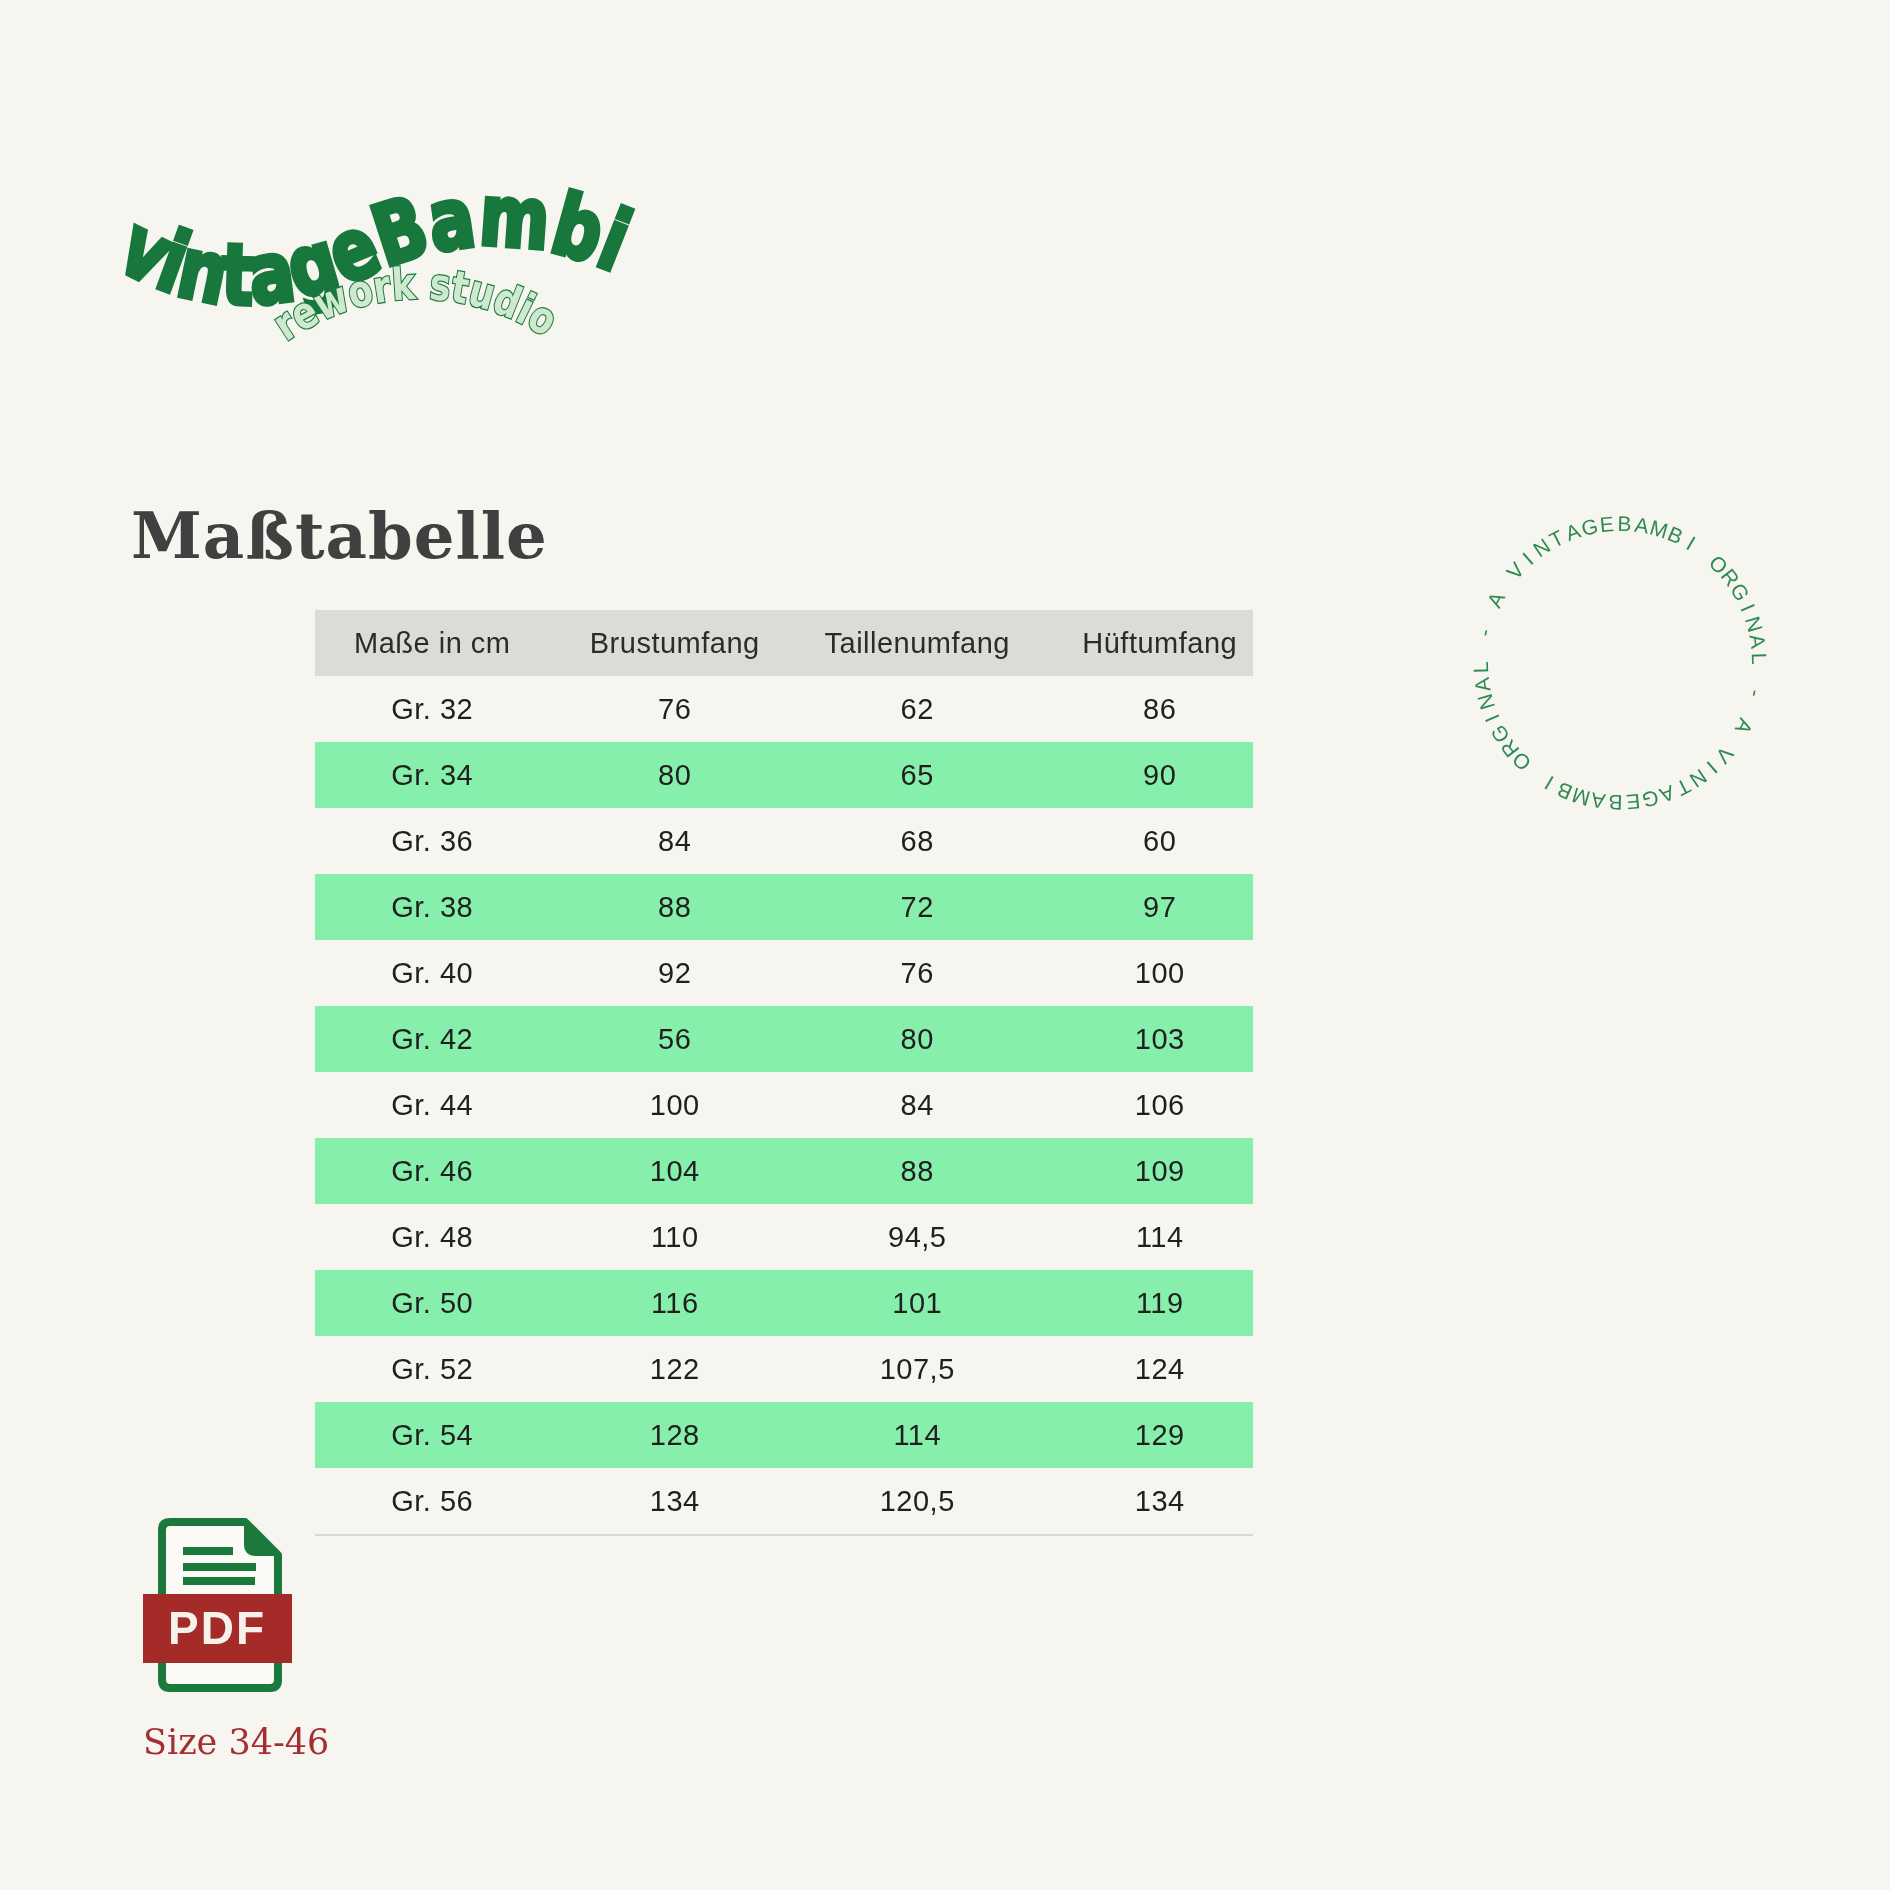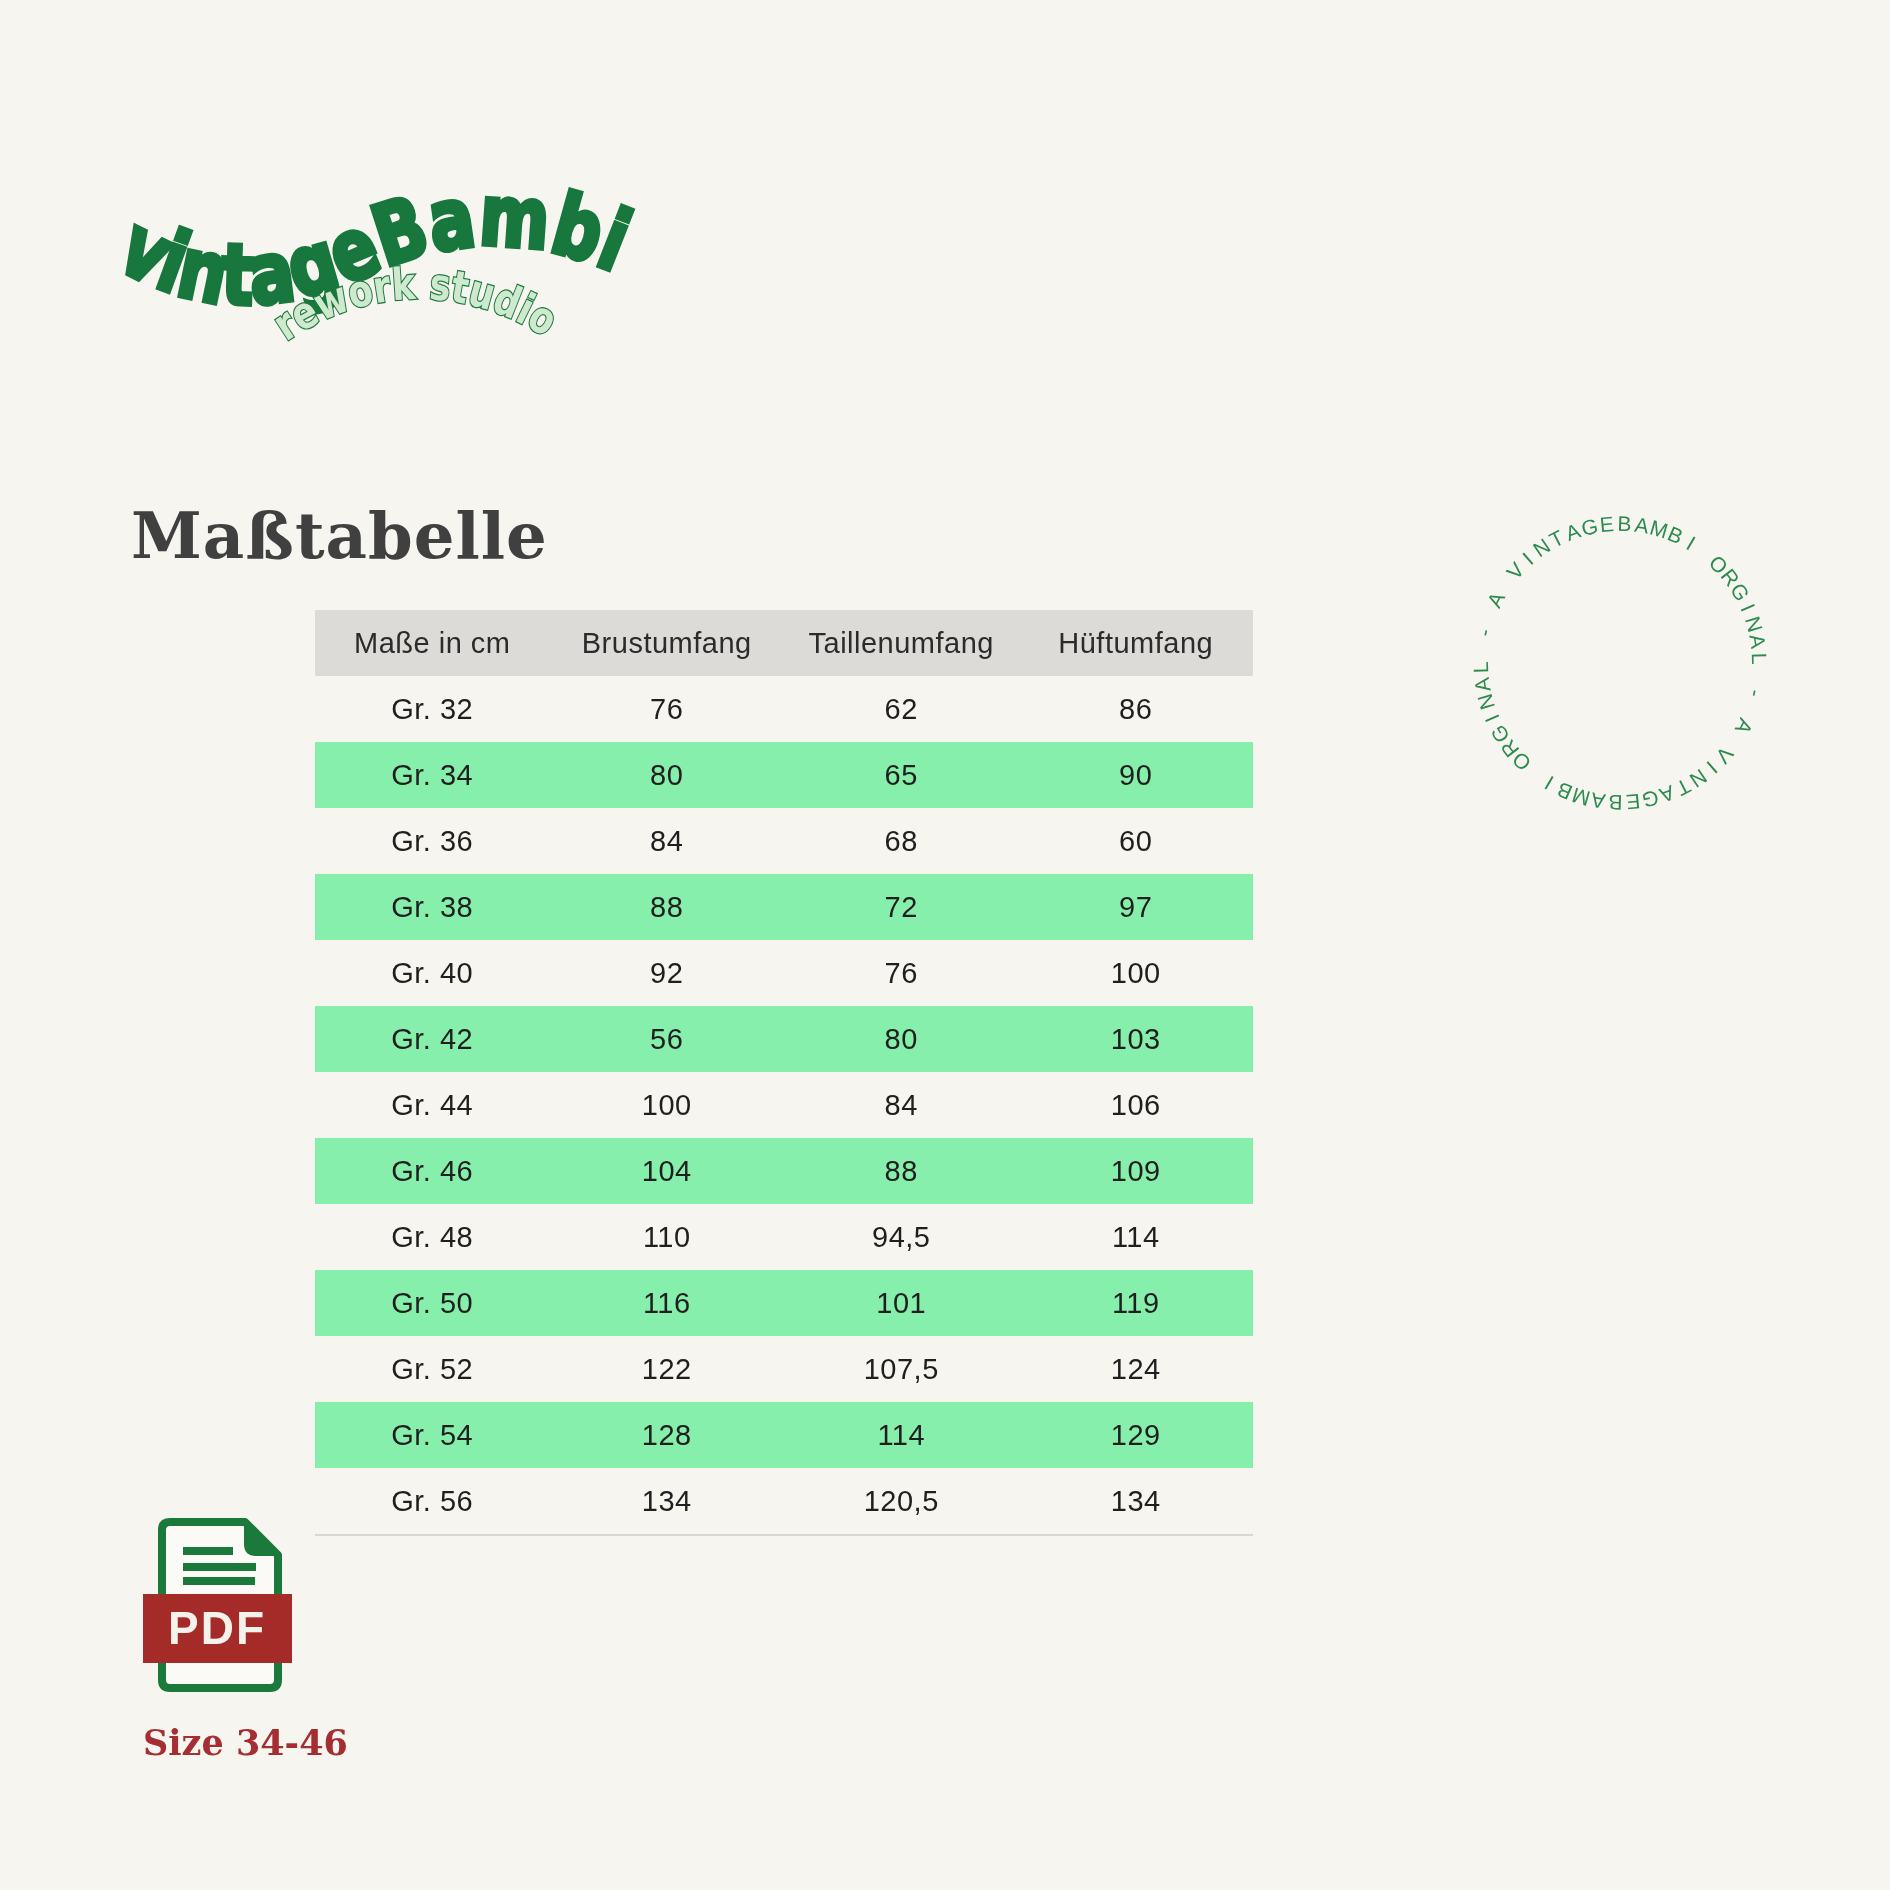--- a/index.html
+++ b/index.html
@@ -15,39 +15,39 @@
   .page-title{
     position:absolute;left:131px;top:500px;
     font-family:"DejaVu Serif",serif;font-weight:bold;
     font-size:64px;line-height:72px;color:#404040;letter-spacing:1px;
   }
   
   .size-table{
     position:absolute;left:315px;top:610px;width:938px;
     border-bottom:2px solid #d9d7d3;
   }
-  .t-row{display:flex;height:66px;align-items:center;}
+  .t-row{display:flex;height:66px;align-items:center;gap:8px;}
   .t-row.header{background:#dcdbd8;}
   .t-row.stripe{background:#86efac;}
   .t-cell{
     flex:0 0 25%;text-align:center;
     font-size:29px;color:#1f1f1f;letter-spacing:0.5px;
   }
   .t-row.header .t-cell{color:#2b2b2b;}
   
   .badge-wrap{position:absolute;left:1450px;top:493px;width:340px;height:340px;}
   .badge-wrap text{
     font-family:"Liberation Sans",sans-serif;font-size:21px;
     letter-spacing:0;
   }
   
   .pdf-block{position:absolute;left:143px;top:1510px;width:150px;cursor:pointer;}
   .pdf-caption{
     margin-top:8px;text-align:center;white-space:nowrap;
-    font-family:"DejaVu Serif",serif;font-weight:bold;
+    font-family:"DejaVu Serif",serif;font-weight:normal;
     font-size:35px;color:#a52e33;
   }
 </style>
 </head>
 <body>
 
 <div class="canvas">
 
   <div class="logo-wrap">
     <svg width="545" height="250" viewBox="0 0 545 250">

